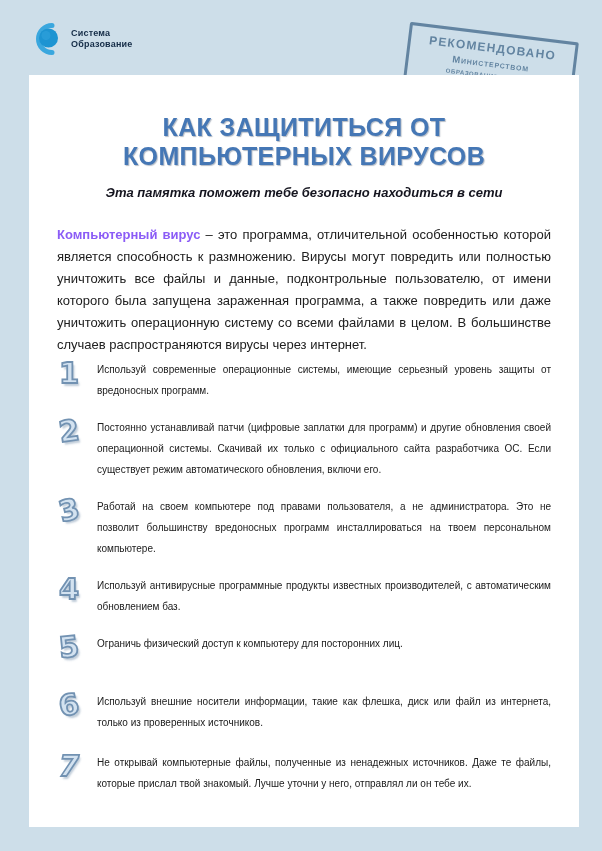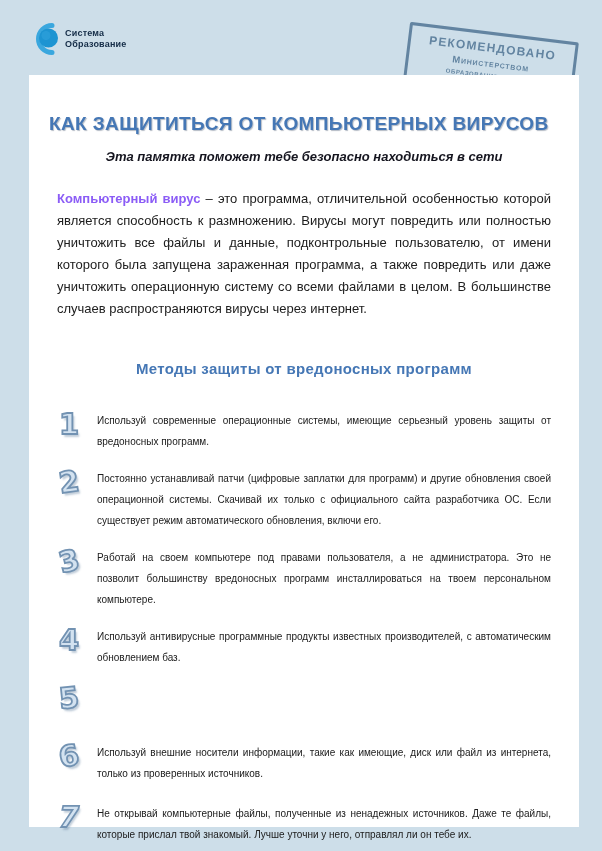--- a/index.html
+++ b/index.html
@@ -8,21 +8,21 @@
     height: 851px;
     background: #cddee9;
     font-family: "Liberation Sans", sans-serif;
     overflow: hidden;
   }
   .page { position: relative; width: 602px; height: 851px; }
 
   
   .logo {
     position: absolute; left: 30px; top: 22px;
-    display: flex; align-items: center; gap: 1px;
+    display: flex; align-items: center; gap: 7px;
   }
   .logo-icon { width: 34px; height: 34px; flex: 0 0 auto; }
   .logo-text {
     color: #142c47; font-weight: bold; font-size: 9px; line-height: 11px;
     letter-spacing: 0.2px;
   }
 
   .stamp {
     position: absolute; right: 26px; top: 32px;
     width: 152px;
@@ -42,24 +42,24 @@
   
   .card {
     position: absolute; left: 29px; top: 75px;
     width: 550px; height: 752px;
     background: #ffffff;
     box-sizing: border-box;
     padding: 38px 20px 20px 20px;
   }
 
   .title {
-    text-align: left;
+    text-align: center;
     color: #4577b5;
     font-weight: bold;
-    font-size: 19px;
+    font-size: 25px;
     letter-spacing: 0.4px;
     text-shadow: 1px 1px 1px rgba(40, 60, 90, 0.35);
     margin: 0 0 14px 0;
   }
   .subtitle {
     text-align: center;
     color: #15151f;
     font-weight: bold;
     font-style: italic;
     font-size: 13px;
@@ -144,45 +144,45 @@
     <div class="stamp-line3">образования и науки</div>
   </div>
 
   <div class="card">
 
     <h1 class="title">КАК ЗАЩИТИТЬСЯ ОТ КОМПЬЮТЕРНЫХ ВИРУСОВ</h1>
     <p class="subtitle">Эта памятка поможет тебе безопасно находиться в сети</p>
 
     <p class="intro"><span class="lead">Компьютерный вирус</span><span> – это программа, отличительной особенностью которой является способность к размножению. Вирусы могут повредить или полностью уничтожить все файлы и данные, подконтрольные пользователю, от имени которого была запущена зараженная программа, а также повредить или даже уничтожить операционную систему со всеми файлами в целом. В большинстве случаев распространяются вирусы через интернет.</span></p>
 
-    <h2 class="section-heading">Методы защиты от вредоносных программ</h2>
 
     <div class="methods">
       <div class="m-item">
         <span class="m-num">1</span>
         <span class="m-text">Используй современные операционные системы, имеющие серьезный уровень защиты от вредоносных программ.</span>
       </div>
       <div class="m-item">
         <span class="m-num">2</span>
         <span class="m-text">Постоянно устанавливай патчи (цифровые заплатки для программ) и другие обновления своей операционной системы. Скачивай их только с официального сайта разработчика ОС. Если существует режим автоматического обновления, включи его.</span>
       </div>
       <div class="m-item">
         <span class="m-num">3</span>
         <span class="m-text">Работай на своем компьютере под правами пользователя, а не администратора. Это не позволит большинству вредоносных программ инсталлироваться на твоем персональном компьютере.</span>
       </div>
       <div class="m-item">
         <span class="m-num">4</span>
         <span class="m-text">Используй антивирусные программные продукты известных производителей, с автоматическим обновлением баз.</span>
       </div>
       <div class="m-item">
         <span class="m-num">5</span>
+        <span class="m-text">Ограничь физический доступ к компьютеру для посторонних лиц.</span>
       </div>
       <div class="m-item">
         <span class="m-num">6</span>
-        <span class="m-text">Используй внешние носители информации, такие как имеющие, диск или файл из интернета, только из проверенных источников.</span>
+        <span class="m-text">Используй внешние носители информации, такие как флешка, диск или файл из интернета, только из проверенных источников.</span>
       </div>
       <div class="m-item">
         <span class="m-num">7</span>
         <span class="m-text">Не открывай компьютерные файлы, полученные из ненадежных источников. Даже те файлы, которые прислал твой знакомый. Лучше уточни у него, отправлял ли он тебе их.</span>
       </div>
     </div>
 
   </div>
 </div>
 

